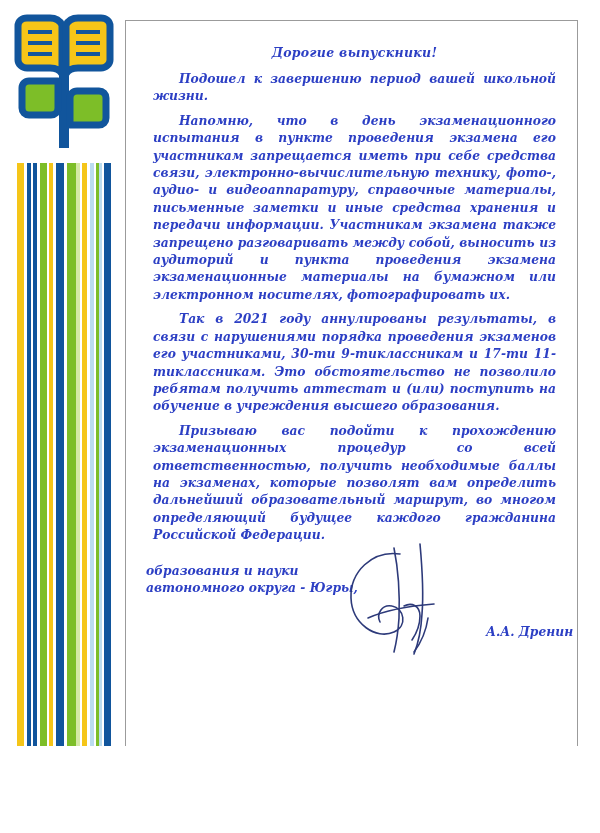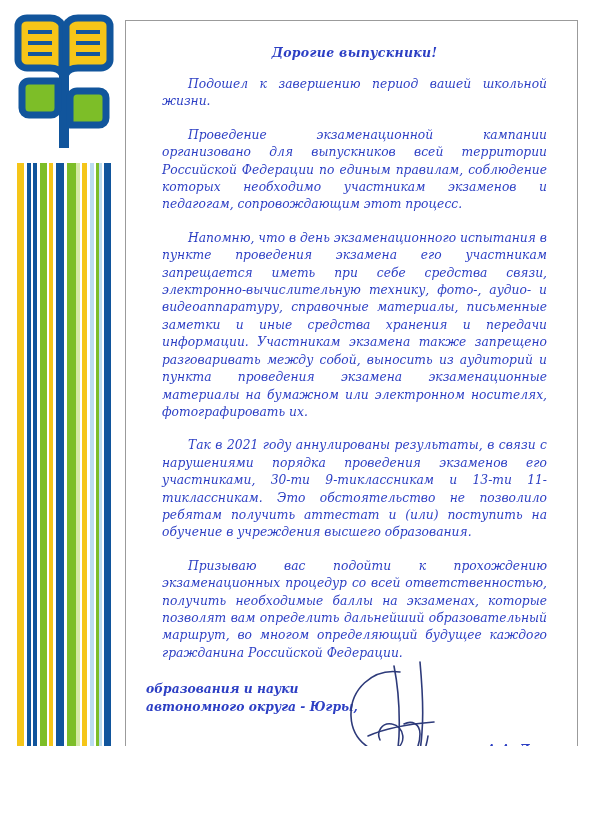--- a/index.html
+++ b/index.html
@@ -72,28 +72,28 @@
     font-weight: 700;
     font-size: 12.5px;
     color: #2c3fc4;
     letter-spacing: .3px;
     margin: 14px 0 10px 0;
     font-family: "DejaVu Serif", serif;
   }
 
   .para {
     font-style: italic;
-    font-weight: 400;
+    font-weight: 700;
     font-size: 12.3px;
     line-height: 17.4px;
     color: #2c3fc4;
     text-align: justify;
     text-justify: inter-word;
     text-indent: 26px;
-    margin: 16px;
+    margin: 7px;
     font-family: "DejaVu Serif", serif;
     hyphens: none;
   }
   .para + .para { margin-top: 0px; }
 
   
   #sig-block {
     position: relative;
     margin-top: 18px;
     min-height: 110px;
@@ -189,23 +189,22 @@
         <div class="stripe" style="background: rgb(255, 255, 255); width: 4%;"></div>
       </div>
   </div>
 
   <div id="sheet">
     <div id="sheet-inner">
 
       <div class="doc-title">Дорогие выпускники!</div>
 
       <p class="para">Подошел к завершению период вашей школьной жизни.</p>
-      <p class="para">Проведение экзаменационной кампании организовано для выпускников всей территории Российской Федерации по единым правилам, соблюдение которых необходимо участникам экзаменов и педагогам, сопровождающим этот процесс.</p>
       <p class="para">Напомню, что в день экзаменационного испытания в пункте проведения экзамена его участникам запрещается иметь при себе средства связи, электронно-вычислительную технику, фото-, аудио- и видеоаппаратуру, справочные материалы, письменные заметки и иные средства хранения и передачи информации. Участникам экзамена также запрещено разговаривать между собой, выносить из аудиторий и пункта проведения экзамена экзаменационные материалы на бумажном или электронном носителях, фотографировать их.</p>
-      <p class="para">Так в 2021 году аннулированы результаты, в связи с нарушениями порядка проведения экзаменов его участниками, 30-ти 9-тиклассникам и 13-ти 11-тиклассникам. Это обстоятельство не позволило ребятам получить аттестат и (или) поступить на обучение в учреждения высшего образования.</p>
+      <p class="para">Так в 2021 году аннулированы результаты, в связи с нарушениями порядка проведения экзаменов его участниками, 30-ти 9-тиклассникам и 17-ти 11-тиклассникам. Это обстоятельство не позволило ребятам получить аттестат и (или) поступить на обучение в учреждения высшего образования.</p>
       <p class="para">Призываю вас подойти к прохождению экзаменационных процедур со всей ответственностью, получить необходимые баллы на экзаменах, которые позволят вам определить дальнейший образовательный маршрут, во многом определяющий будущее каждого гражданина Российской Федерации.</p>
 
       <div id="sig-block">
 
         <div id="sig-lines">
           <div>образования и науки</div>
           <div>автономного округа - Югры,</div>
 
         </div>
 

